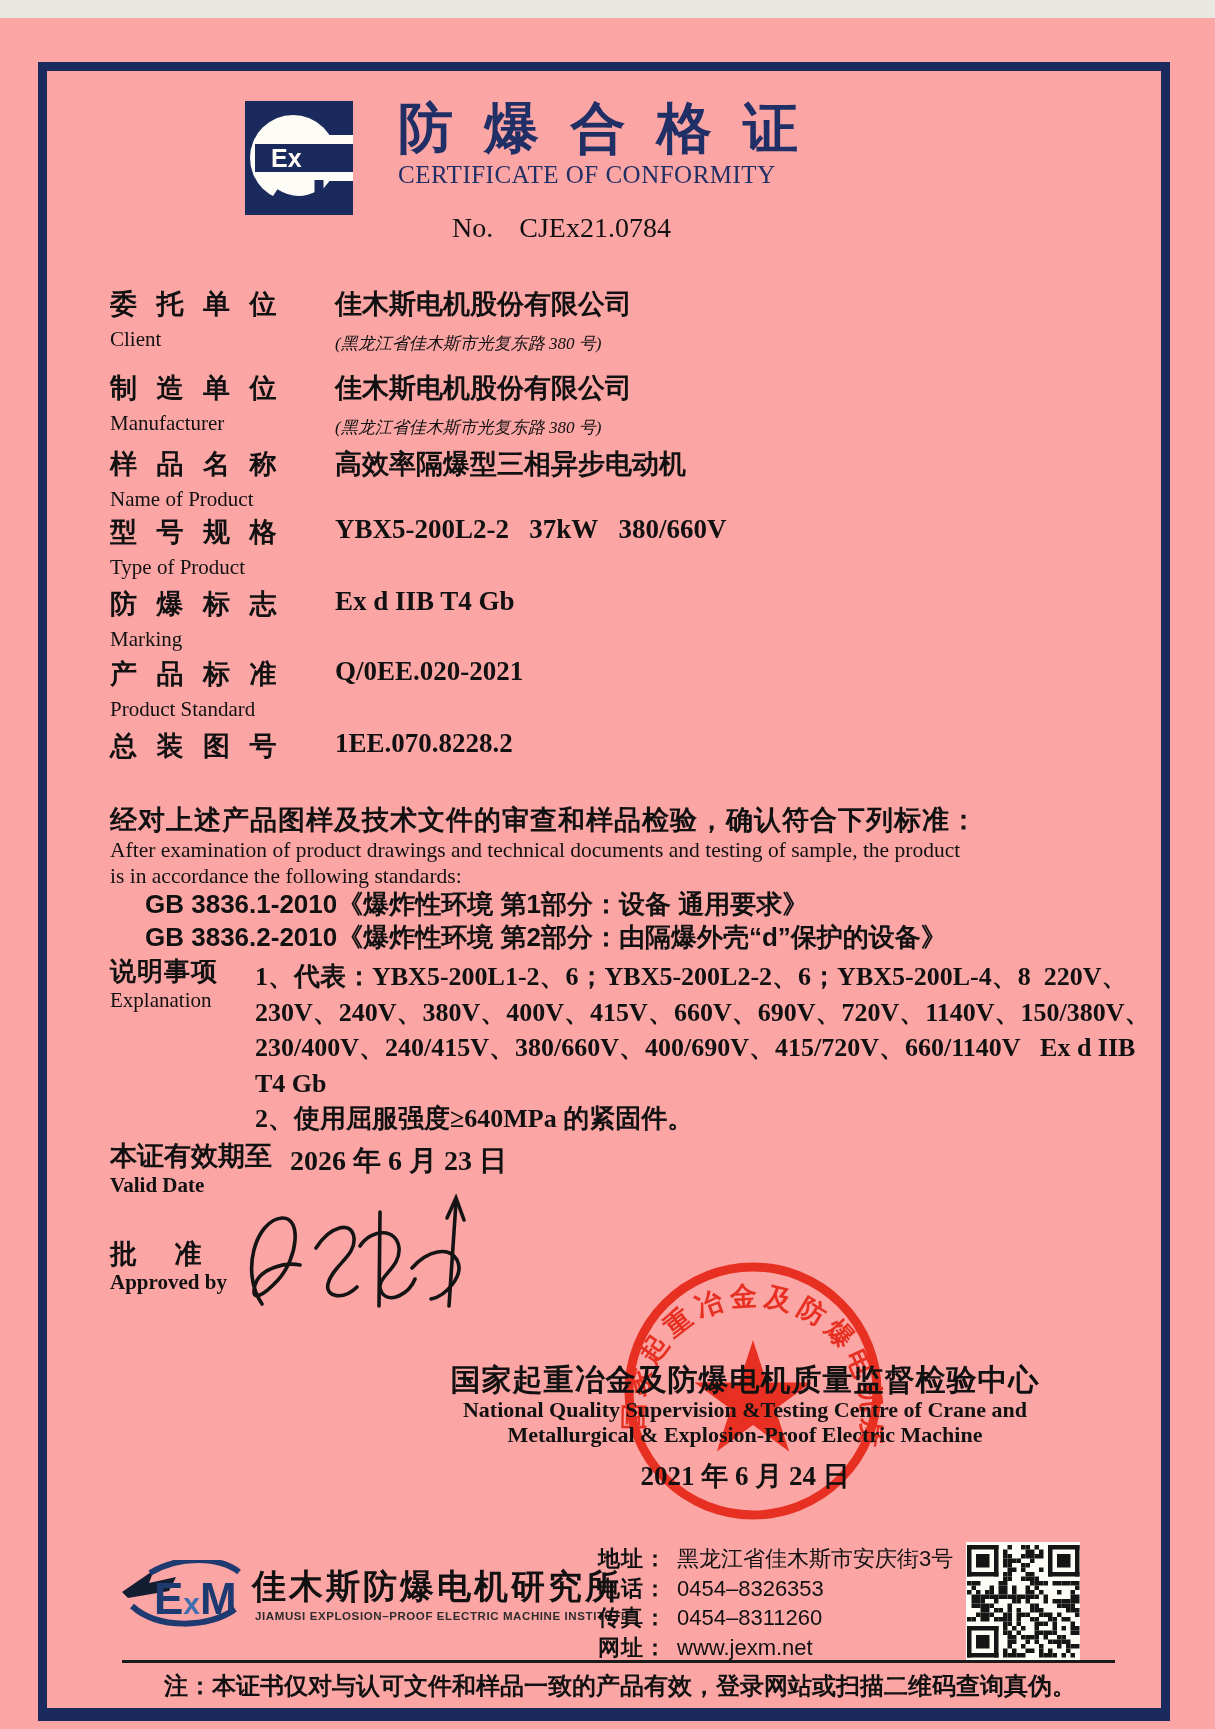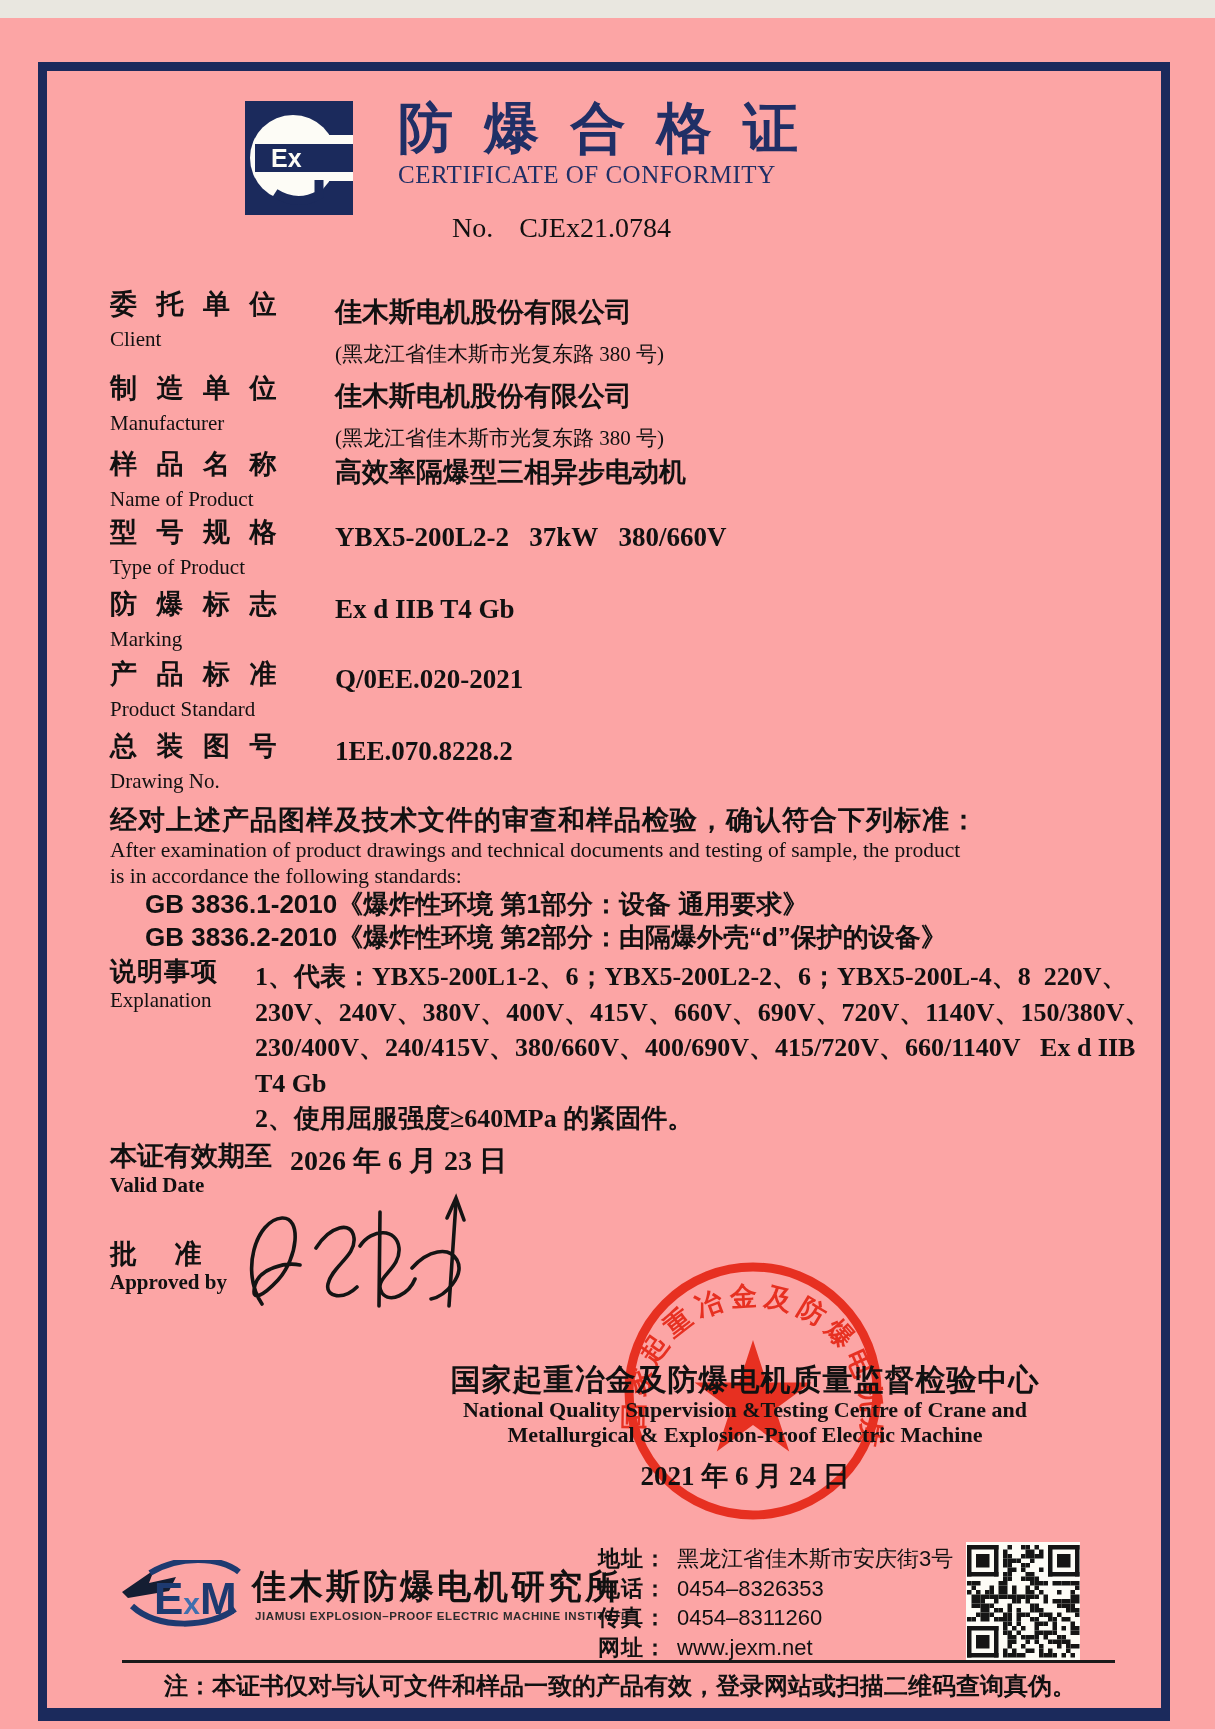--- a/index.html
+++ b/index.html
@@ -13,23 +13,23 @@
   .title-cn{left:398px;top:74px;font-size:55px;font-weight:bold;color:#202f66;letter-spacing:8px;white-space:nowrap;}
   .title-en{left:398px;top:143px;font-size:25px;font-weight:normal;color:#202f66;
             font-family:"Liberation Serif",serif;letter-spacing:.5px;white-space:nowrap;}
   .cert-no{left:452px;top:194px;font-size:28px;font-family:"Liberation Serif",serif;white-space:nowrap;}
   .cert-no .num{margin-left:26px;}
   
   .frow{position:absolute;left:110px;width:1005px;}
   .r1{top:268px}.r2{top:352px}.r3{top:428px}.r4{top:496px}.r5{top:568px}.r6{top:638px}.r7{top:710px}
   .fl-cn{font-size:27px;font-weight:bold;letter-spacing:6px;white-space:nowrap;}
   .fl-en{font-size:21px;font-family:"Liberation Serif",serif;margin-top:5px;white-space:nowrap;}
-  .fv{position:absolute;left:225px;top:8px;}
+  .fv{position:absolute;left:225px;top:0;}
   .fv-main{font-size:27px;font-weight:bold;font-family:"Liberation Serif",serif;white-space:nowrap;}
-  .fv-sub{font-size:21px;font-family:"Liberation Serif",serif;margin-top:10px;white-space:nowrap;}
+  .fv-sub{font-size:17px;font-family:"Liberation Serif",serif;margin-top:10px;white-space:nowrap;font-style:italic;}
   
   .stmt-cn{left:110px;top:784px;font-size:27px;font-weight:bold;letter-spacing:1px;white-space:nowrap;}
   .stmt-en{left:110px;font-size:21.5px;font-family:"Liberation Serif",serif;white-space:nowrap;}
   .stmt-en1{top:820px}.stmt-en2{top:846px}
   .stds{left:145px;top:870px;font-size:26px;font-weight:bold;font-family:Liberation Sans, sans-serif;line-height:32.5px;white-space:nowrap;}
   
   .expl-cn{left:110px;top:936px;font-size:26px;font-weight:bold;letter-spacing:1px;white-space:nowrap;}
   .expl-en{left:110px;top:970px;font-size:21px;font-family:"Liberation Serif",serif;}
   .expl-lines{left:255px;top:941px;width:870px;font-size:26px;font-weight:bold;
               font-family:"Liberation Serif",serif;line-height:35.5px;white-space:nowrap;}
@@ -134,21 +134,20 @@
           <div class="fl-cn">产 品 标 准</div>
           <div class="fl-en">Product Standard</div>
         </div>
         <div class="fv">
           <div class="fv-main">Q/0EE.020-2021</div>
         </div>
       </div>
       <div class="frow r7">
         <div class="flab">
           <div class="fl-cn">总 装 图 号</div>
-          <div class="fl-en">Drawing No.</div>
         </div>
         <div class="fv">
           <div class="fv-main">1EE.070.8228.2</div>
         </div>
       </div>
     </div>
 
   <div class="abs stmt-en stmt-en1">After examination of product drawings and technical documents and testing of sample, the product</div>
   <div class="abs stmt-cn">经对上述产品图样及技术文件的审查和样品检验，确认符合下列标准：</div>
   <div class="abs stmt-en stmt-en2">is in accordance the following standards:</div>

